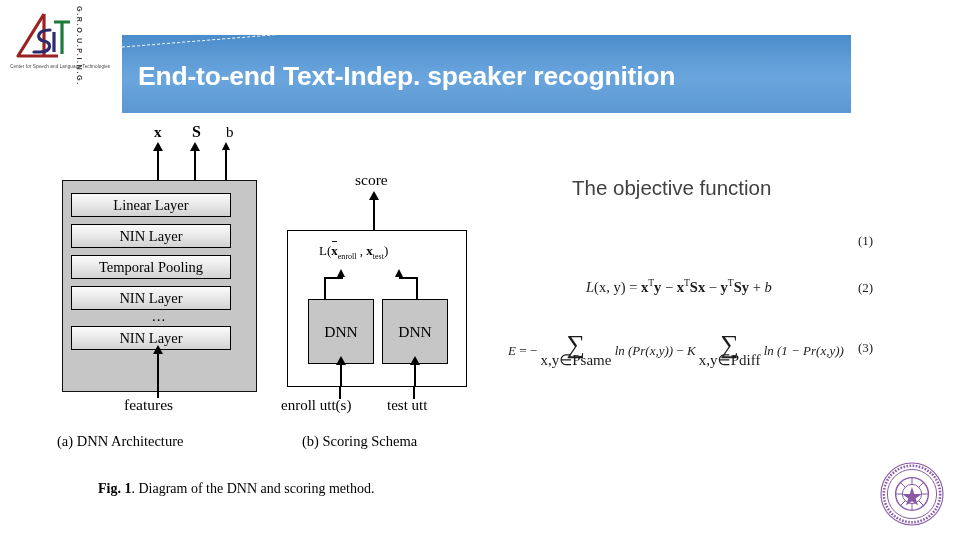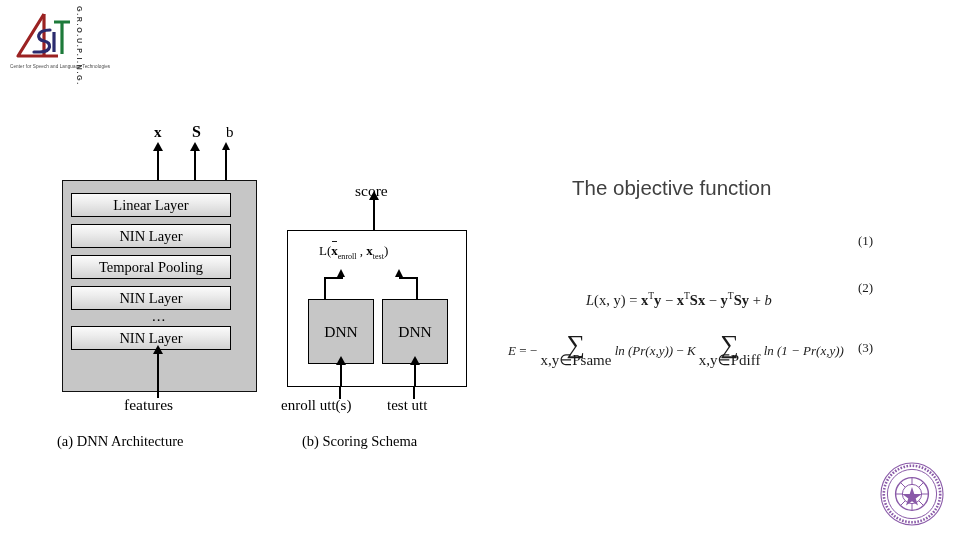--- a/index.html
+++ b/index.html
@@ -123,20 +123,24 @@
       <path d="M30 4 L4 46 L44 46" fill="none" stroke="#9b2222" stroke-width="3.2" stroke-linejoin="round"></path>
       <path d="M30 4 L30 46" fill="none" stroke="#9b2222" stroke-width="3.2"></path>
       <path d="M40 12 L56 12 M48 12 L48 44" fill="none" stroke="#1d7a3a" stroke-width="3.2"></path>
       <path d="M36 20 C22 20 22 30 30 31 C38 32 38 42 26 42 L20 42" fill="none" stroke="#2b2b6e" stroke-width="3.2" stroke-linecap="round"></path>
       <path d="M40 22 L40 42" fill="none" stroke="#2b2b6e" stroke-width="3.2"></path>
     </svg>
     <div class="vtext">G.R.O.U.P.I.N.G.</div>
     <div class="tagline">Center for Speech and Language Technologies</div>
   </div>
 
+  <div id="banner">
+    <div class="dash"></div>
+    <div id="banner-title">End-to-end Text-Indep. speaker recognition</div>
+  </div>
 
   <div id="figure">
 
     <div class="fig-label" style="left:154px;top:6px;font-size:15px;font-weight:bold;">x</div>
     <div class="fig-label" style="left:192px;top:5px;font-size:16px;font-weight:bold;">S</div>
     <div class="fig-label" style="left:226px;top:6px;font-size:15px;">b</div>
 
     <div class="arrow-head" style="left:153px;top:24px;"></div>
     <div class="arrow-v" style="left:157px;top:33px;height:53px;"></div>
     <div class="arrow-head" style="left:190px;top:24px;"></div>
@@ -150,21 +154,21 @@
       <div class="layer-box" style="top:74px;">Temporal Pooling</div>
       <div class="layer-box" style="top:105px;">NIN Layer</div>
       <div id="dots" style="top:131px;">...</div>
       <div class="layer-box" style="top:145px;">NIN Layer</div>
     </div>
 
     <div class="arrow-head" style="left:153px;top:227px;"></div>
     <div class="arrow-v" style="left:157px;top:236px;height:44px;"></div>
     <div class="fig-label" style="left:124px;top:278px;font-size:15.5px;">features</div>
 
-    <div class="fig-label" style="left:355px;top:53px;font-size:15.5px;margin-top:11px;">score</div>
+    <div class="fig-label" style="left:355px;top:53px;font-size:15.5px;">score</div>
     <div class="arrow-head" style="left:369px;top:73px;"></div>
     <div class="arrow-v" style="left:373px;top:82px;height:36px;"></div>
 
     <div id="score-panel">
       <div class="fig-label" style="left:31px;top:12px;font-size:13px;">
         <span>L(</span><span class="ov"><b>x</b></span><sub>enroll</sub><span> , </span><b>x</b><sub>test</sub><span>)</span>
       </div>
 
       <div class="elbow" style="left:36px;top:46px;width:17px;height:22px;"></div>
       <div class="arrow-head thin" style="left:49px;top:38px;"></div>
@@ -182,27 +186,30 @@
 
     <div class="arrow-v" style="left:339px;top:269px;height:12px;"></div>
     <div class="arrow-v" style="left:413px;top:269px;height:12px;"></div>
 
     <div class="fig-label" style="left:281px;top:279px;font-size:15px;">enroll utt(s)</div>
     <div class="fig-label" style="left:387px;top:279px;font-size:15px;">test utt</div>
 
     <div class="fig-label" style="left:57px;top:315px;font-size:14.5px;">(a) DNN Architecture</div>
     <div class="fig-label" style="left:302px;top:315px;font-size:14.5px;">(b) Scoring Schema</div>
 
+    <div class="fig-label" style="left:98px;top:363px;font-size:14px;">
+      <b>Fig. 1</b><span>. Diagram of the DNN and scoring method.</span>
+    </div>
   </div>
 
   <div id="obj-heading">The objective function</div>
 
   <div class="eqno" style="left:858px;top:233px;">(1)</div>
 
-  <div class="eq" style="left:586px;top:277px;font-size:14.5px;margin-top:13px;">
+  <div class="eq" style="left:586px;top:277px;font-size:14.5px;">
     <i>L</i><span>(x, y)</span>
     <span>=</span>
     <b>x</b><sup>T</sup><b>y</b>
     <span>−</span>
     <b>x</b><sup>T</sup><b>Sx</b>
     <span>−</span>
     <b>y</b><sup>T</sup><b>Sy</b>
     <span>+</span>
     <i>b</i>
   </div>

